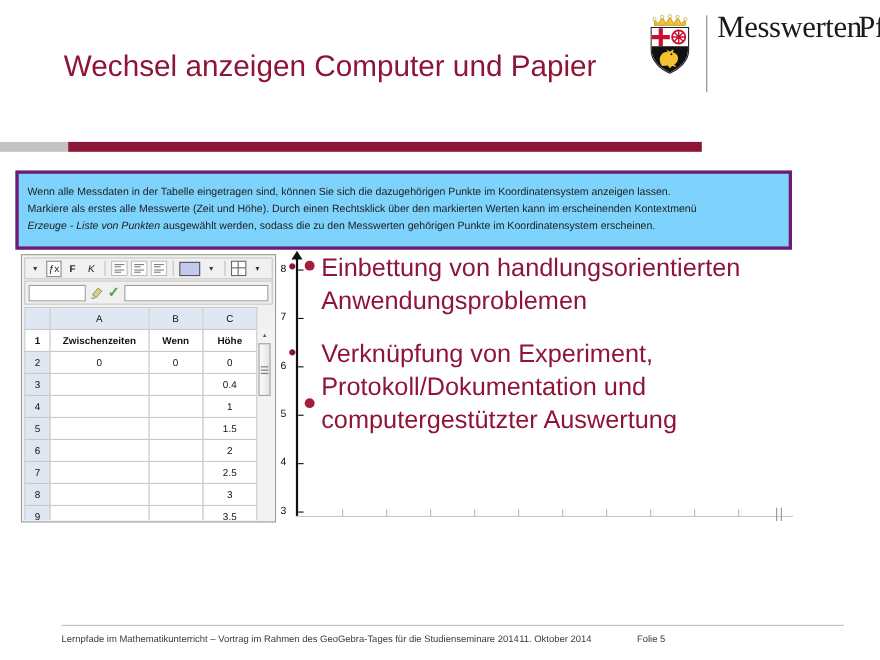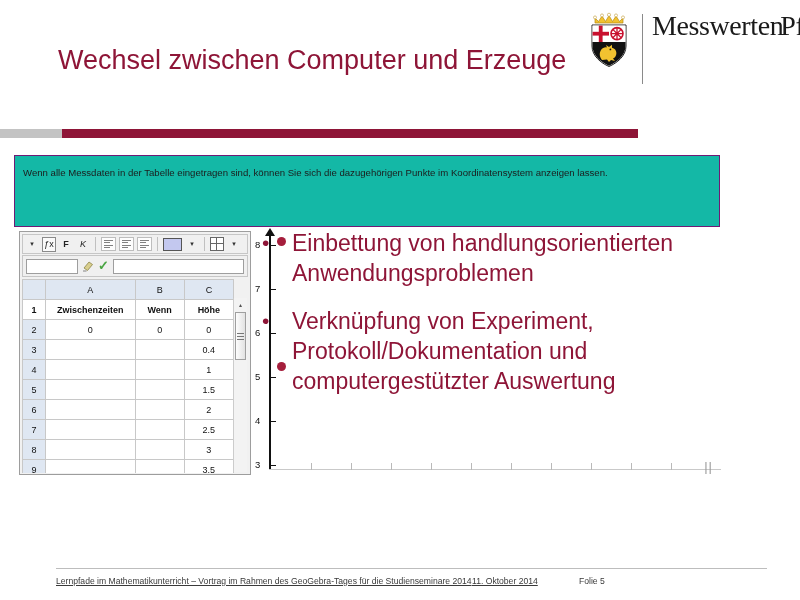--- a/index.html
+++ b/index.html
@@ -106,22 +106,22 @@
     top: 155px;
     width: 708px;
     height: 320px;
   }
   #instruction-box {
     position: absolute;
     left: 0px;
     top: 0px;
     width: 706px;
     height: 72px;
-    border: 1px solid #701a75;
-    background: #14b8a6;
+    border: 3px solid #701a75;
+    background: #7dd3fc;
     box-sizing: border-box;
   }
   #instruction-box p {
     margin: 0;
     padding: 0;
     font-size: 9.6px;
     line-height: 15.5px;
     color: #1c1c1c;
     white-space: nowrap;
   }
@@ -463,28 +463,26 @@
     width: 712px;
     height: 16px;
     font-size: 8.6px;
     color: #3a3a3a;
   }
   #footer-left {
     position: absolute;
     left: 0px;
     top: 1px;
     white-space: nowrap;
-    text-decoration: underline;
   }
   #footer-date {
     position: absolute;
     left: 416px;
     top: 1px;
     white-space: nowrap;
-    text-decoration: underline;
   }
   #footer-slide {
     position: absolute;
     left: 523px;
     top: 1px;
     white-space: nowrap;
   }
 </style>
 </head>
 <body>
@@ -516,32 +514,34 @@
              C28.6 36.4 30.4 38.4 30.4 41 C30.4 43.6 29 45.6 27 46.6 L29 49 L25 48 L23 50 L21 47.6 Z" fill="#f2c230"></path>
     <circle cx="24.4" cy="37.4" r="0.9" fill="#111"></circle>
   </svg>
 
   <div id="logo-divider"></div>
 
   <div id="logo-wordmark"><span>Messwerten</span><span class="pf">Pfalz</span></div>
 
 </div>
 
-<div id="slide-title">Wechsel zwischen Computer und Erzeuge</div>
+<div id="slide-title">Wechsel anzeigen Computer und Papier</div>
 
 <div id="divider-row">
   <div id="divider-gray"></div>
   <div id="divider-red"></div>
 </div>
 
 <div id="screenshot-region">
 
   <div id="instruction-box">
     <div id="instruction-text">
       <p>Wenn alle Messdaten in der Tabelle eingetragen sind, können Sie sich die dazugehörigen Punkte im Koordinatensystem anzeigen lassen.</p>
+      <p>Markiere als erstes alle Messwerte (Zeit und Höhe). Durch einen Rechtsklick über den markierten Werten kann im erscheinenden Kontextmenü</p>
+      <p><em>Erzeuge - Liste von Punkten</em><span> ausgewählt werden, sodass die zu den Messwerten gehörigen Punkte im Koordinatensystem erscheinen.</span></p>
     </div>
   </div>
 
   <div id="gg-panel">
 
     <div id="gg-toolbar">
       <span class="tb-btn tb-arrow">▾</span>
       <span class="tb-btn framed">ƒx</span>
       <span class="tb-btn bold-f">F</span>
       <span class="tb-btn italic-k">K</span>

